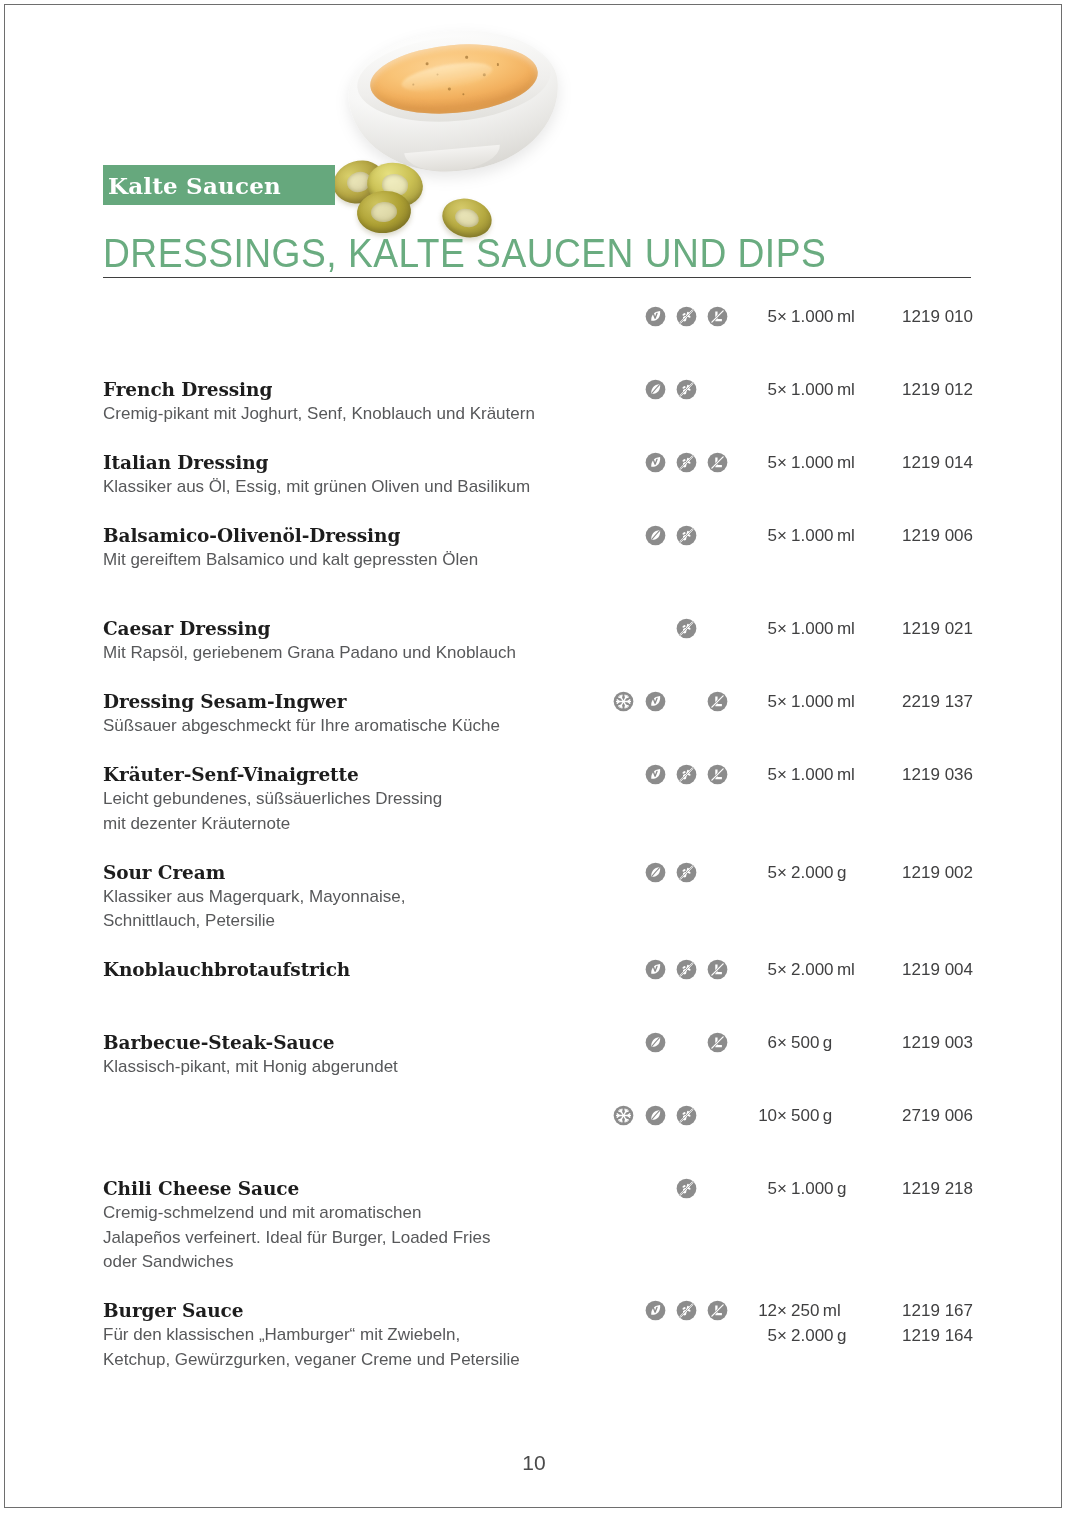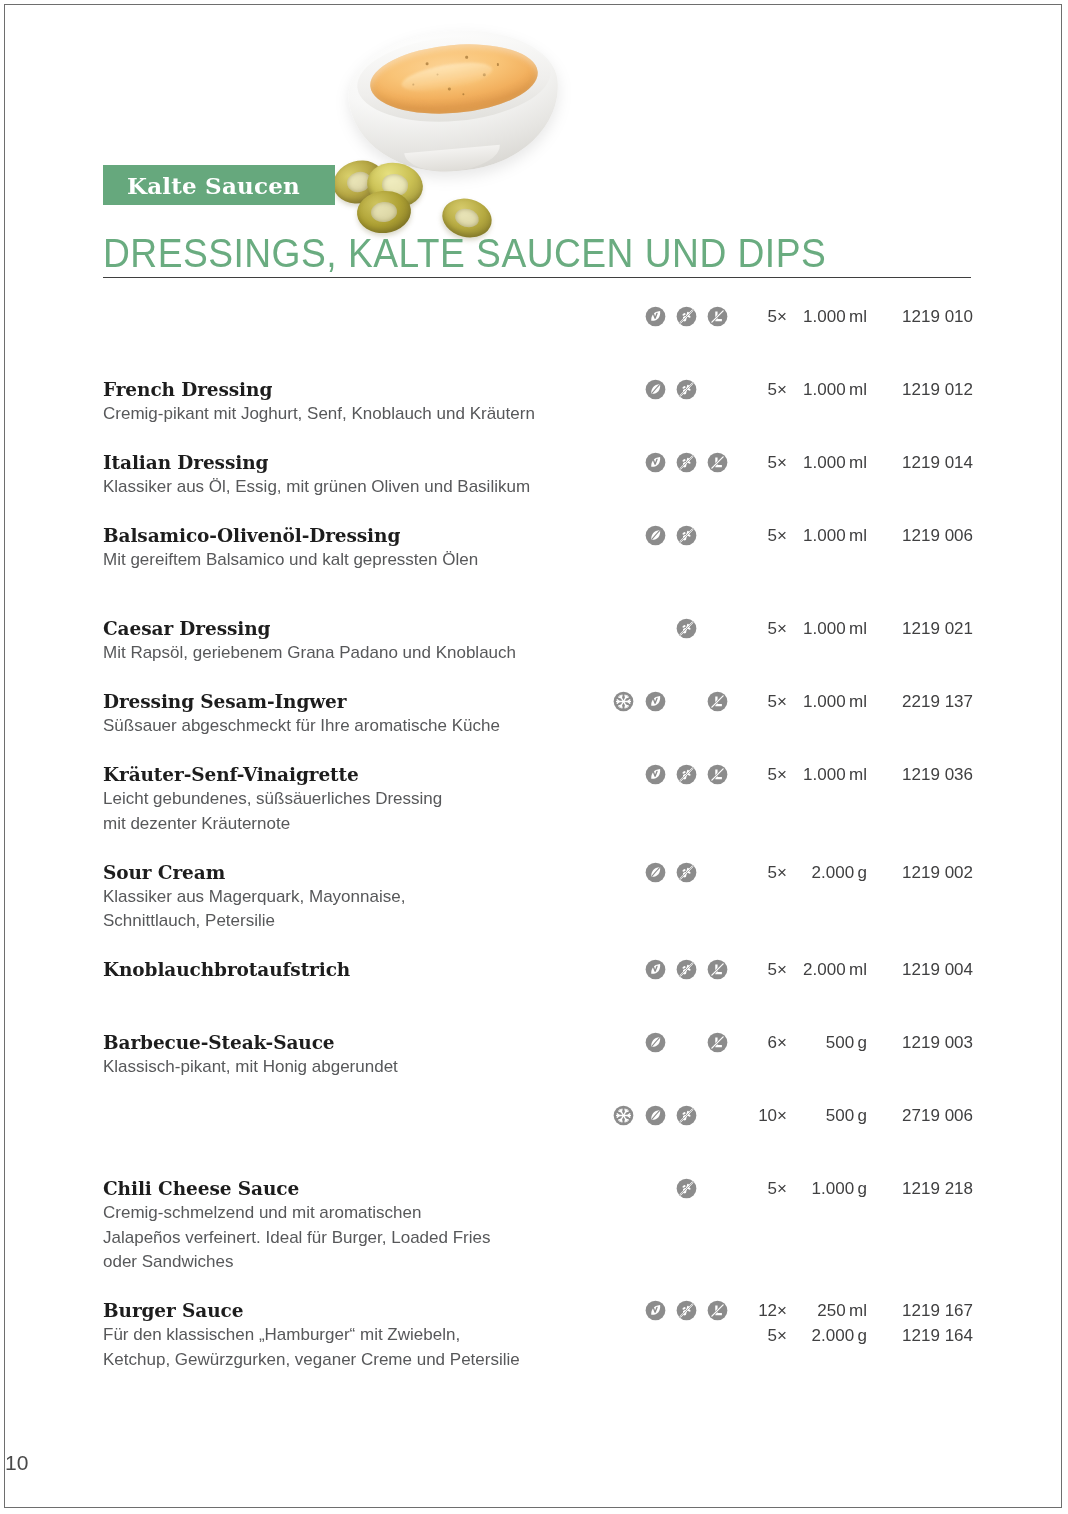--- a/index.html
+++ b/index.html
@@ -122,21 +122,21 @@
     background: #66a87d;
     display: flex;
     align-items: center;
   }
   .banner-label {
     color: #ffffff;
     font-family: "DejaVu Serif", serif;
     font-size: 23px;
     font-weight: 700;
     letter-spacing: 0.2px;
-    padding-left: 24px;
+    padding-left: 5px;
     line-height: 1;
   }
 
   
   .section-title {
     position: absolute;
     left: 98px;
     top: 226px;
     width: 866px;
     color: #6aac80;
@@ -229,24 +229,23 @@
     top: 0;
     width: 52px;
     text-align: right;
     font-family: "Liberation Sans", sans-serif;
     font-size: 17px;
     color: #404041;
     line-height: 24px;
   }
   .size {
     position: absolute;
-    left: 176px;
+    left: 188px;
     top: 0;
     width: 88px;
-    text-align: right;
     font-family: "Liberation Sans", sans-serif;
     font-size: 17px;
     color: #404041;
     line-height: 24px;
   }
   .artno {
     position: absolute;
     left: 296px;
     top: 0;
     width: 74px;
@@ -261,20 +260,21 @@
   .variant-line .size,
   .variant-line .artno { line-height: 24px; }
   .variant-line { position: absolute; left: 500px; width: 370px; height: 24px; }
 
   
   .page-number {
     position: absolute;
     left: 0;
     top: 1446px;
     width: 1058px;
+    text-align: center;
     font-family: "Liberation Sans", sans-serif;
     font-size: 21px;
     color: #4a4a4a;
   }
 </style>
 </head>
 <body>
 
 <div class="page">
 

